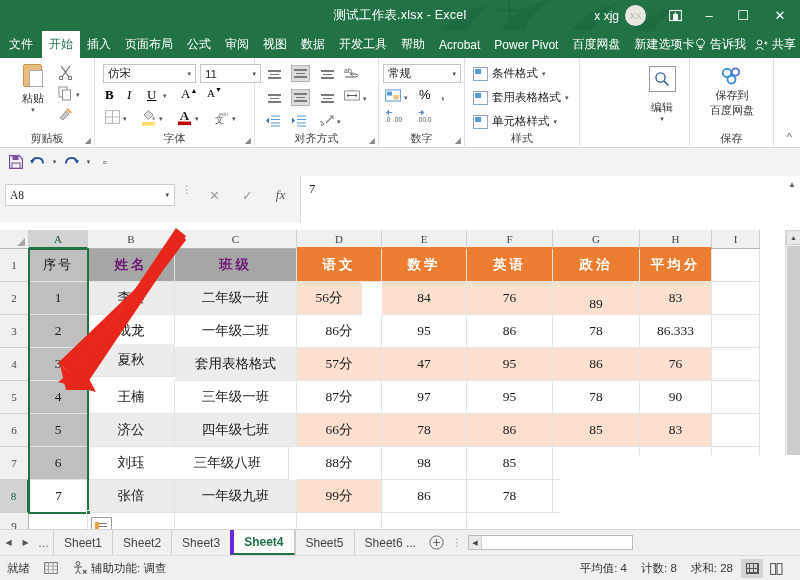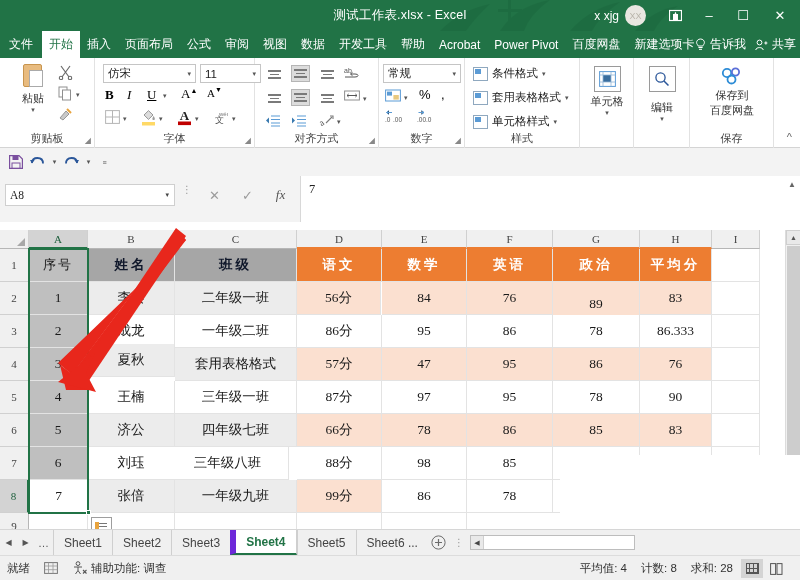--- a/index.html
+++ b/index.html
@@ -202,21 +202,21 @@
   .cells {
     position: absolute; left: 29px; top: 27px;
   }
   .cell {
     position: absolute; display: flex; align-items: center;
     justify-content: center; font-size: 13.5px;
     font-family: "Liberation Serif", serif; color: #1a1a1a;
     border-right: 1px solid #e3e3e3; border-bottom: 1px solid #e3e3e3;
     overflow: hidden; white-space: nowrap;
   }
-  .cell.hdr-gray { background: #a6a6a6; color: #0f172a; font-weight: bold; letter-spacing: 3px; }
+  .cell.hdr-gray { background: #a6a6a6; color: #701a75; font-weight: bold; letter-spacing: 3px; }
   .cell.hdr-orange { background: #ed7d31; color: #fff; font-weight: bold; letter-spacing: 3px; }
   .cell.a-col { background: #bfbfbf; border-right: 1px solid #d0d0d0; }
   .cell.a-col-hdr { background: #bfbfbf; letter-spacing: 2px; }
   .cell.band-gray { background: #ececec; }
   .cell.band-white { background: #ffffff; }
   .cell.band-orange { background: #fbe0d0; }
   .cell.sel-white { background: #ffffff; }
 
   .selbox {
     position: absolute; border: 2px solid #217346; pointer-events: none;
@@ -276,21 +276,21 @@
     width: 17px; height: 20px; display: flex; align-items: center;
     justify-content: center; font-size: 8px; color: #555;
   }
   .navdots { font-size: 11px; color: #555; padding: 0 4px; }
   .stab {
     height: 25px; padding: 0 10px; display: flex; align-items: center;
     font-size: 12px; color: #444; border-left: 1px solid #cfcfcf;
   }
   .stab.active {
     background: #fff; color: #217346; font-weight: bold;
-    border-bottom: 2px solid #217346; border-left: 6px solid #6d28d9;
+    border-bottom: 2px solid #217346; border-left: 4px solid #6d28d9;
     border-right: 1px solid #cfcfcf;
   }
   .addsheet {
     width: 22px; height: 22px; display: flex; align-items: center;
     justify-content: center; font-size: 13px; color: #555;
   }
   .sb-grip { font-size: 10px; color: #999; line-height: 4px; padding: 0 4px; }
   .hscroll {
     height: 15px; border: 1px solid #bdbdbd; background: #fff;
     display: flex; align-items: center; margin-left: 2px;
@@ -587,33 +587,20 @@
         <span class="chev">▾</span>
       </span>
       <span class="style-row" style="left:8px; top:56px;">
         <span class="style-ico"></span>
         <span>单元格样式</span>
         <span class="chev">▾</span>
       </span>
       <div class="rgroup-label">样式</div>
     </div>
 
-    <div class="rgroup" style="left:580px; width:54px; border-right:1px solid #e2e2e2;">
-      <div class="big-btn" style="left:6px; top:8px; width:42px;">
-        <span class="icon-box sq-ico" style="width:27px;height:26px;">
-          <svg width="17" height="16" viewBox="0 0 17 16">
-              <rect x="0.6" y="0.6" width="15.8" height="14.8" fill="none" stroke="#5b9bd5" stroke-width="1"></rect>
-              <rect x="4" y="4" width="8" height="7" fill="#3a6e9e"></rect>
-              <path d="M0.6 4 L16.4 4 M0.6 11 L16.4 11 M4 0.6 L4 15.4 M12 0.6 L12 15.4" stroke="#8fb4d6" stroke-width="0.8"></path>
-            </svg>
-        </span>
-        <span style="margin-top:2px;">单元格</span>
-        <span class="chev">▾</span>
-      </div>
-    </div>
 
     <div class="rgroup" style="left:634px; width:56px;">
       <div class="big-btn" style="left:7px; top:8px; width:42px;">
         <span class="icon-box sq-ico" style="width:27px;height:26px;">
           <svg width="16" height="16" viewBox="0 0 16 16">
               <circle cx="6.5" cy="6.5" r="4.6" fill="none" stroke="#2a5699" stroke-width="1.3"></circle>
               <path d="M10 10 L14.5 14.5" stroke="#2a5699" stroke-width="1.5"></path>
             </svg>
         </span>
         <span style="margin-top:8px;">编辑</span>
@@ -717,21 +704,21 @@
       <div class="cell hdr-orange" style="left:268px;top:0; width:85px; height:33px;">语文</div>
       <div class="cell hdr-orange" style="left:353px;top:0; width:85px; height:33px;">数学</div>
       <div class="cell hdr-orange" style="left:438px;top:0; width:86px; height:33px;">英语</div>
       <div class="cell hdr-orange" style="left:524px;top:0; width:87px; height:33px;">政治</div>
       <div class="cell hdr-orange" style="left:611px;top:0; width:72px; height:33px;">平均分</div>
       <div class="cell band-white" style="left:683px;top:0; width:48px; height:33px;"></div>
 
       <div class="cell a-col" style="left:0;   top:33px; width:59px;  height:33px;">1</div>
       <div class="cell band-gray" style="left:59px; top:33px; width:87px;  height:33px;">李兵</div>
       <div class="cell band-gray" style="left:146px;top:33px; width:122px; height:33px;">二年级一班</div>
-      <div class="cell band-orange" style="left:268px;top:33px; width:84px; height:33px;">56分</div>
+      <div class="cell band-orange" style="left:268px;top:33px; width:65px; height:33px;">56分</div>
       <div class="cell band-orange" style="left:353px;top:33px; width:85px; height:33px;">84</div>
       <div class="cell band-orange" style="left:438px;top:33px; width:86px; height:33px;">76</div>
       <div class="cell band-orange" style="left:524px;top:33px; width:87px; height:44px;">89</div>
       <div class="cell band-orange" style="left:611px;top:33px; width:72px; height:33px;">83</div>
       <div class="cell band-white" style="left:683px;top:33px; width:48px; height:33px;"></div>
 
       <div class="cell a-col" style="left:0;   top:66px; width:59px;  height:33px;">2</div>
       <div class="cell band-white" style="left:59px; top:66px; width:87px;  height:33px;">成龙</div>
       <div class="cell band-white" style="left:146px;top:66px; width:122px; height:33px;">一年级二班</div>
       <div class="cell band-white" style="left:268px;top:66px; width:85px; height:33px;">86分</div>

